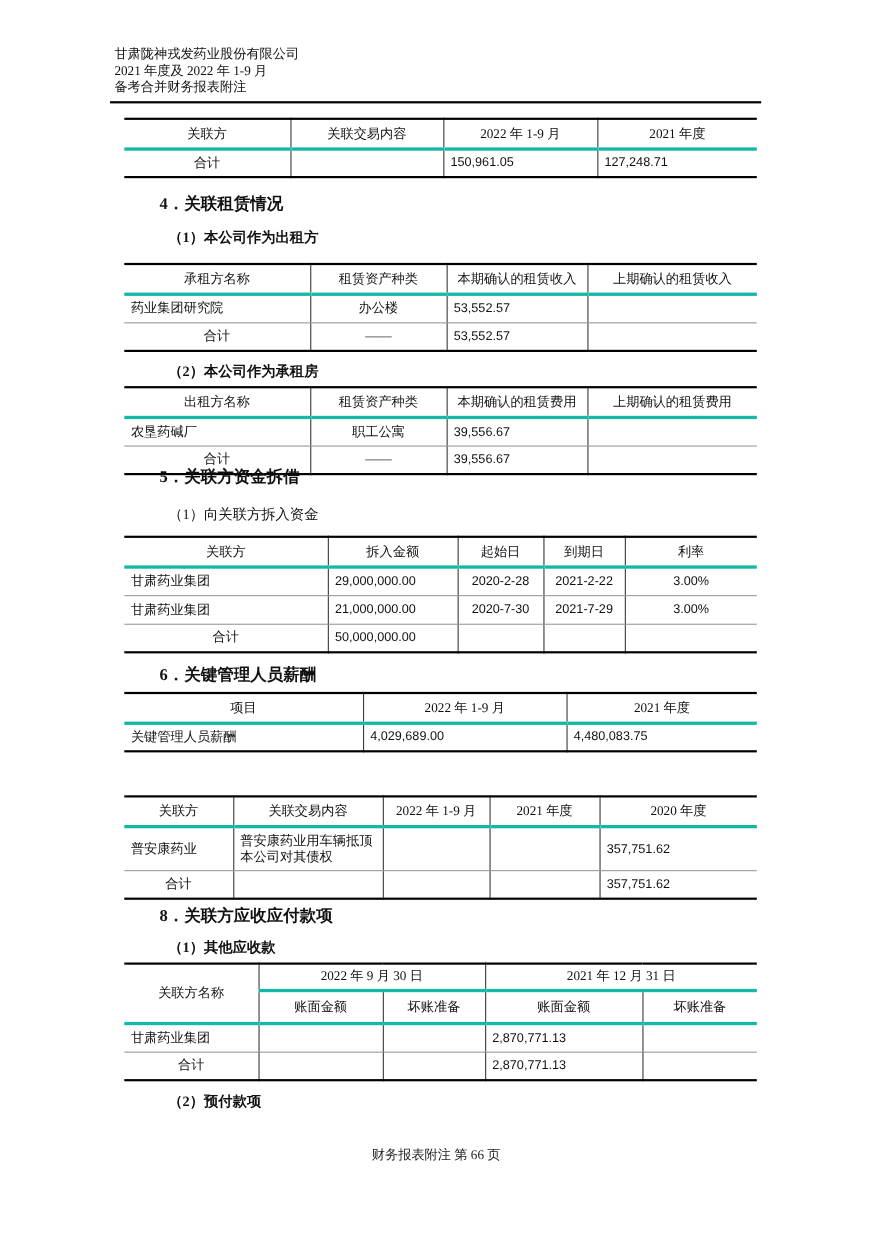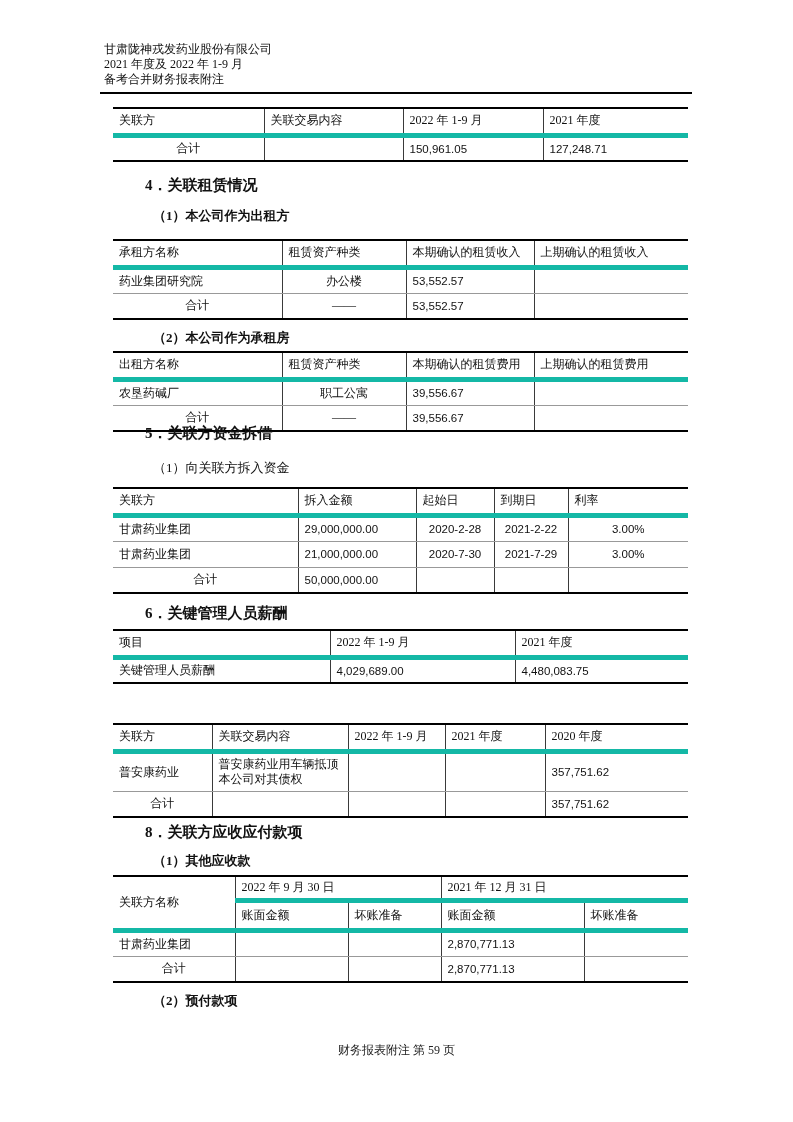--- a/index.html
+++ b/index.html
@@ -31,21 +31,21 @@
   }
   td, th {
     border-right:1px solid #3a3a3a;
     border-bottom:1px solid #999;
     padding:0 6px;
     font-weight:normal;
     overflow:hidden;
   }
   td:last-child, th:last-child { border-right:none; }
   tr:last-child > td { border-bottom:none; }
-  thead th { border-bottom:5px solid #14b8a6; text-align:left; }
+  thead th { border-bottom:3px solid #14b8a6; text-align:center; }
   .cC { text-align:center; }
   .cL { text-align:left; }
   .cR { text-align:left; }
   .num { font-family:"Liberation Sans","DejaVu Sans",sans-serif; font-size:11.5px; }
   .desc { line-height:15px; padding:3px 6px; }
 
   .footer {
     position:absolute; left:0; top:1042px; width:100%;
     text-align:center; font-size:12px; color:#222;
   }
@@ -296,15 +296,15 @@
         <td></td>
         <td></td>
         <td class="cR num">2,870,771.13</td>
         <td></td>
       </tr>
     </tbody>
   </table>
 
   <div class="sub" style="top:992px">（2）预付款项</div>
 
-  <div class="footer">财务报表附注 第 59 页</div>
+  <div class="footer">财务报表附注 第 66 页</div>
 
 </div>
 
 </body></html>

